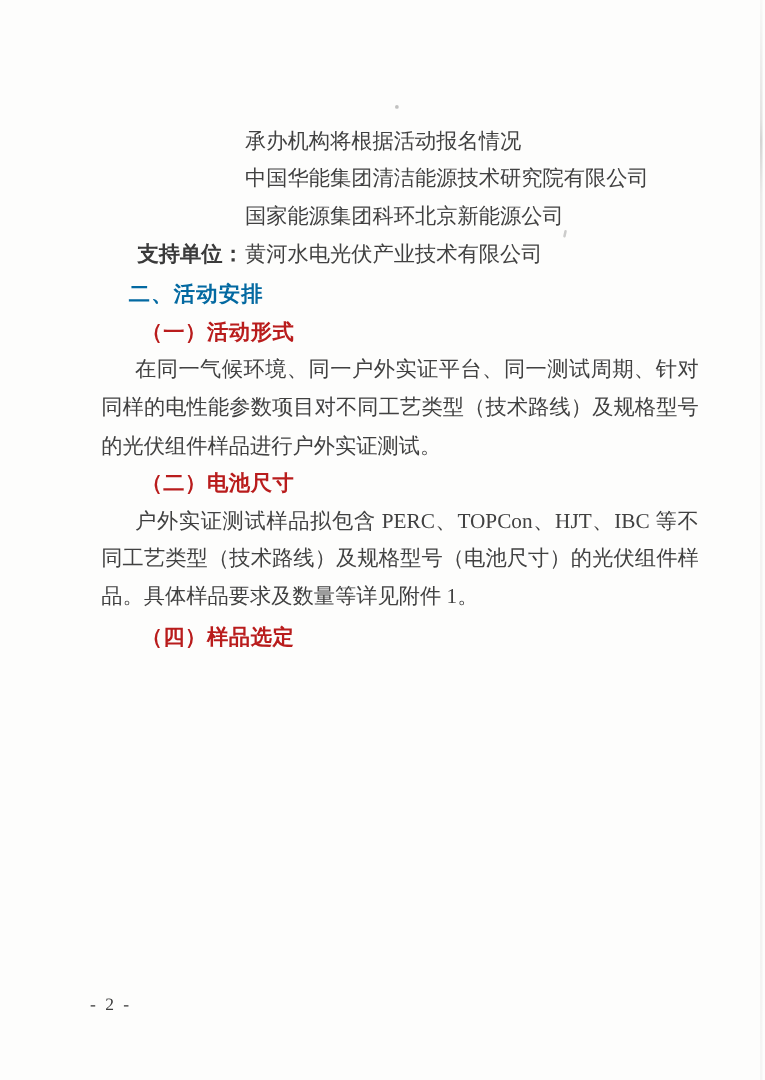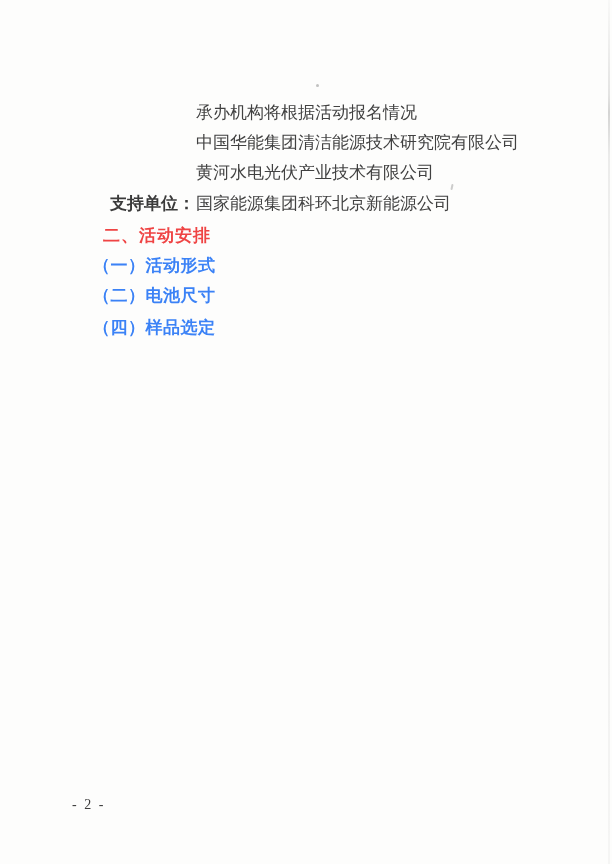--- a/index.html
+++ b/index.html
@@ -42,27 +42,27 @@
     flex: 1 1 auto;
   }
   .company {
     white-space: nowrap;
   }
   .section-title {
     margin: 2px 0 0 22px;
     font-family: "Liberation Sans", "DejaVu Sans", sans-serif;
     font-weight: bold;
     font-size: 17px;
-    color: #ef4444;
+    color: #0369a1;
     letter-spacing: 1px;
   }
   .subhead {
-    margin-left: 12px;
+    margin-left: 32px;
     font-weight: bold;
-    color: #3b82f6;
+    color: #b91c1c;
     letter-spacing: 0.5px;
   }
   .subhead.gap {
     margin-top: 2px;
   }
   .para {
     margin: 0;
     text-indent: 27px;
   }
   .page-number {
@@ -115,30 +115,32 @@
 
 <div class="page">
 
   <div class="content">
 
     <div class="supporters">
       <span class="sup-label">支持单位：</span>
       <div class="companies">
         <div class="company">承办机构将根据活动报名情况</div>
         <div class="company">中国华能集团清洁能源技术研究院有限公司</div>
+        <div class="company">国家能源集团科环北京新能源公司</div>
         <div class="company">黄河水电光伏产业技术有限公司</div>
-        <div class="company">国家能源集团科环北京新能源公司</div>
       </div>
     </div>
 
     <div class="section-title">二、活动安排</div>
 
     <div class="subhead">（一）活动形式</div>
+    <p class="para">在同一气候环境、同一户外实证平台、同一测试周期、针对同样的电性能参数项目对不同工艺类型（技术路线）及规格型号的光伏组件样品进行户外实证测试。</p>
 
     <div class="subhead">（二）电池尺寸</div>
+    <p class="para">户外实证测试样品拟包含 PERC、TOPCon、HJT、IBC 等不同工艺类型（技术路线）及规格型号（电池尺寸）的光伏组件样品。具体样品要求及数量等详见附件 1。</p>
 
 
     <div class="subhead gap">（四）样品选定</div>
 
   </div>
 
   <div class="page-number">- 2 -</div>
 
   <div class="edge-shadow"></div>
   <div class="smudge-a"></div>

